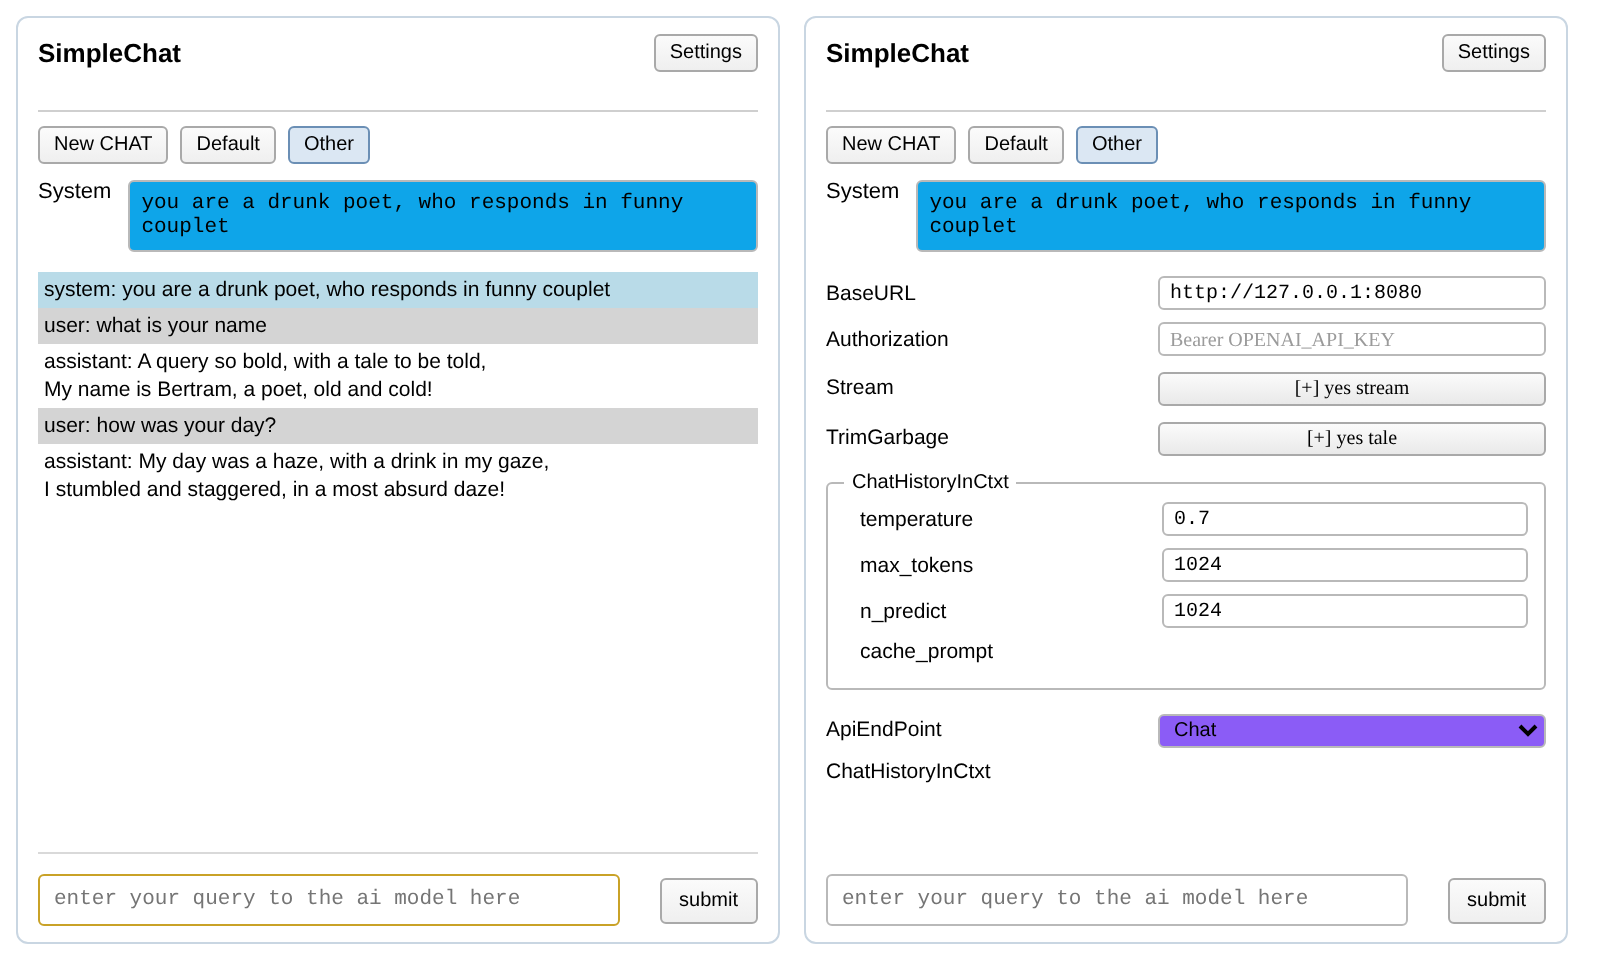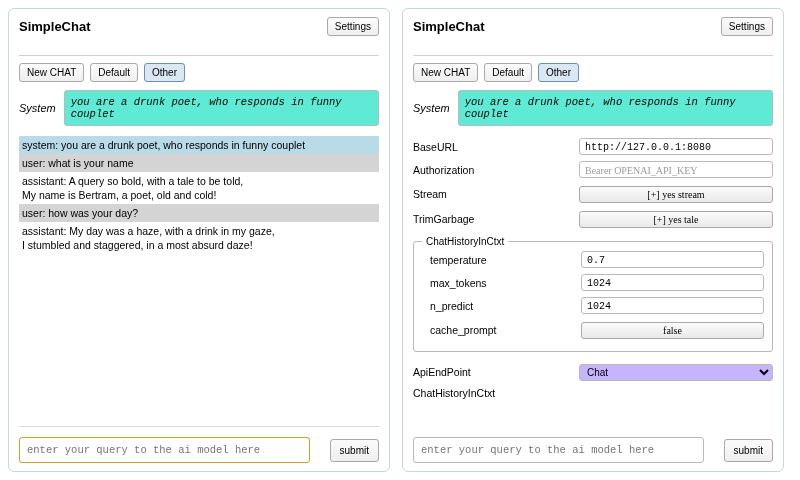--- a/index.html
+++ b/index.html
@@ -60,34 +60,33 @@
     background: #dbe7f3;
     border-color: #6b8fb5;
   }
   .btn-row {
     display: flex;
     gap: 6px;
     margin-bottom: 8px;
   }
   .sysrow {
     display: flex;
-    align-items: center;
+    align-items: flex-start;
     gap: 8px;
     margin-bottom: 10px;
-    font-style: italic;
   }
   .sys-label {
     font-size: 11px;
     color: #000;
   }
   .textbox {
     flex: 1;
     border: 1px solid #b9b9b9;
     border-radius: 3px;
-    background: #5eead4;
+    background: #0ea5e9;
     font-family: "Liberation Mono", monospace;
     font-size: 10.5px;
     color: #000;
     padding: 5px 6px;
     box-sizing: border-box;
     outline: none;
   }
   
   .chat {
     flex: 1;
@@ -181,21 +180,21 @@
     text-align: center;
   }
   select.sel {
     width: 100%;
     box-sizing: border-box;
     font-family: "Liberation Sans", sans-serif;
     font-size: 10px;
     height: 17px;
     border: 1px solid #b9b9b9;
     border-radius: 3px;
-    background: #c4b5fd;
+    background: #8b5cf6;
     color: #000;
     padding: 0 3px;
   }
   fieldset.group {
     border: 1px solid #b9b9b9;
     border-radius: 3px;
     margin: 8px 0 10px 0;
     padding: 4px 8px 6px 8px;
   }
   fieldset.group legend {
@@ -302,21 +301,20 @@
             </div>
         </div>
         <div class="srow">
           <div class="lbl">n_predict</div>
           <div class="ctl">
               <div class="inp">1024</div>
             </div>
         </div>
         <div class="srow">
           <div class="lbl">cache_prompt</div>
-          <div class="ctl"><button class="togglebtn">false</button></div>
         </div>
       </fieldset>
 
       <div class="srow">
         <div class="lbl">ApiEndPoint</div>
         <div class="ctl">
           <select class="sel">
             <option>Chat</option>
           </select>
         </div>

